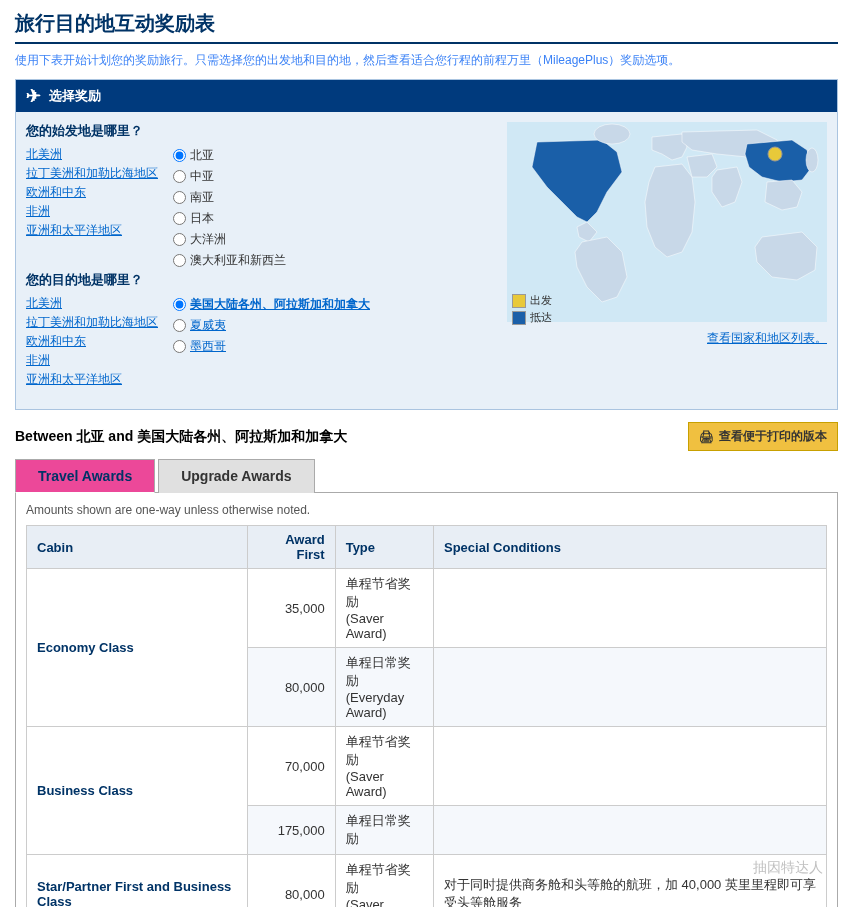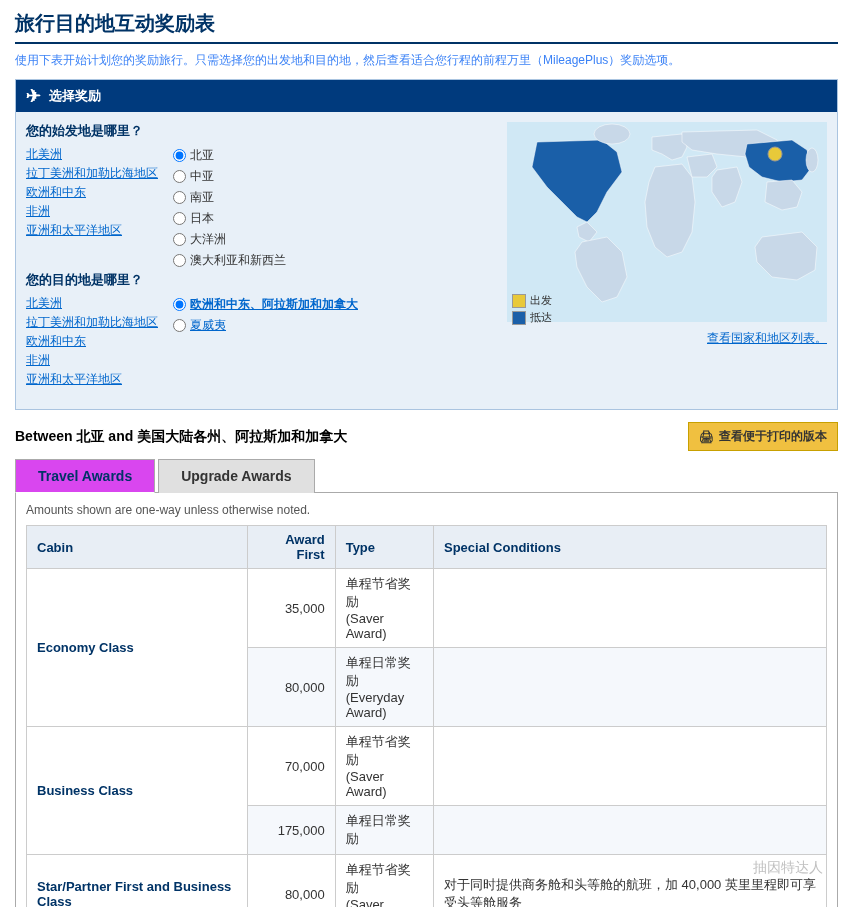--- a/index.html
+++ b/index.html
@@ -183,21 +183,21 @@
       border-bottom: none;
       cursor: pointer;
       font-size: 14px;
       font-weight: bold;
       background: #e0e0e0;
       color: #333;
       margin-right: 3px;
     }
 
     .tab.active {
-      background: #d946ef;
+      background: #ec4899;
       border-bottom: 1px solid #fff;
       color: #003366;
       position: relative;
       z-index: 2;
     }
 
     
     .table-area {
       border: 1px solid #aaa;
       padding: 10px;
@@ -323,27 +323,33 @@
             <li>北美洲</li>
             <li>拉丁美洲和加勒比海地区</li>
             <li>欧洲和中东</li>
             <li>非洲</li>
             <li>亚洲和太平洋地区</li>
           </ul>
           <ul class="radio-group">
             <li class="selected">
               <label>
                   <input type="radio" name="dest" checked="" style=""> 
-                  <span style="color:#0066cc;text-decoration:underline">欧洲和中东、阿拉斯加和加拿大</span>
+                  <span style="color:#0066cc;text-decoration:underline">美国大陆各州、阿拉斯加和加拿大</span>
                 </label>
             </li>
             <li>
               <label>
                   <input type="radio" name="dest" style=""> 
                   <span style="color:#0066cc;text-decoration:underline">夏威夷</span>
+                </label>
+            </li>
+            <li>
+              <label>
+                  <input type="radio" name="dest" style=""> 
+                  <span style="color:#0066cc;text-decoration:underline">墨西哥</span>
                 </label>
             </li>
           </ul>
         </div>
       </div>
 
       <div class="map-container">
         <svg width="320" height="200" viewBox="0 0 320 200">
 
           <rect width="320" height="200" fill="#d0e8f5"></rect>

